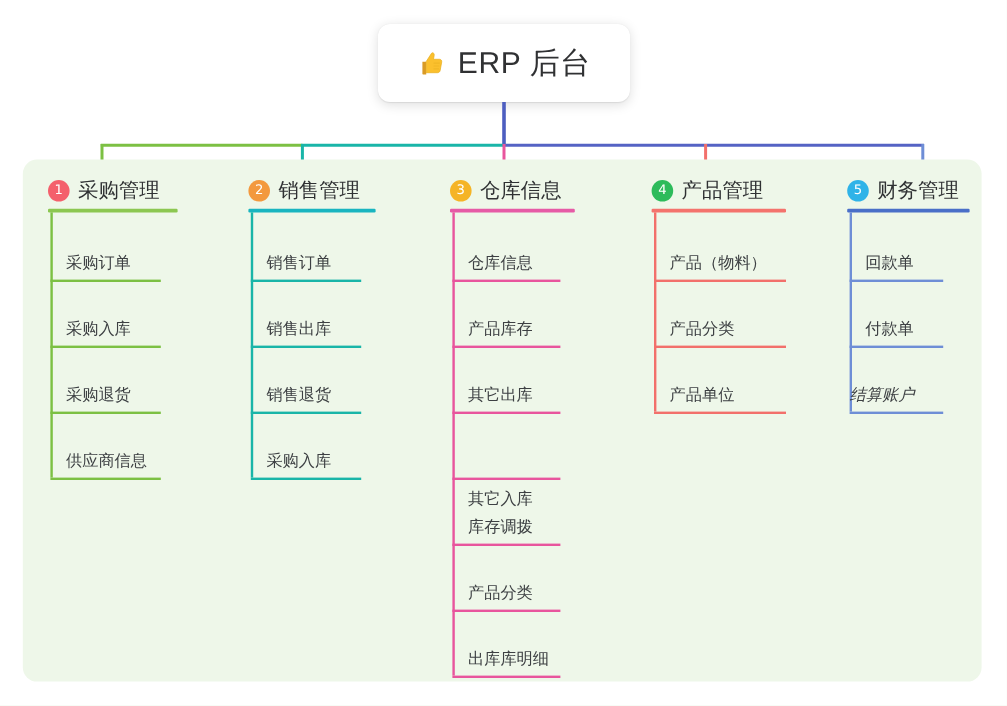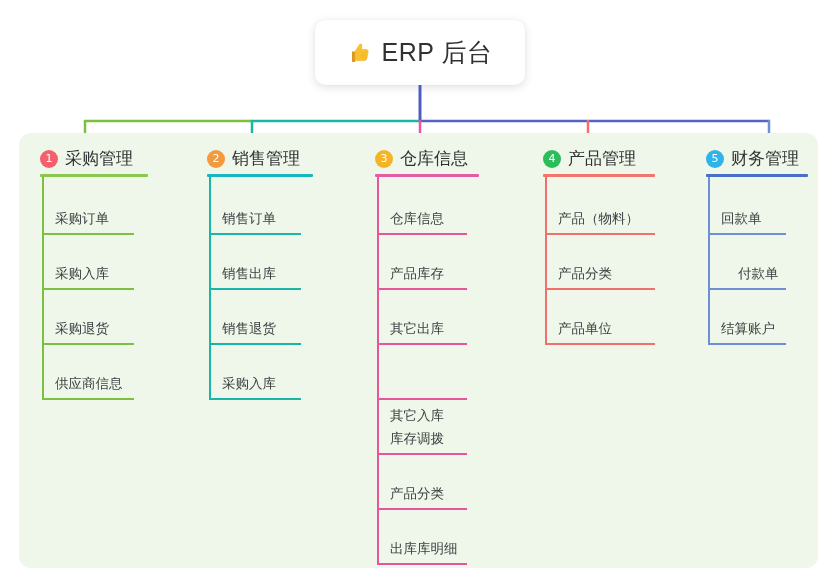--- a/index.html
+++ b/index.html
@@ -175,20 +175,20 @@
       </div>
       <div class="column" style="left: 706px;">
         <div class="col-head" style="top: 147px;">
           <span class="badge" style="background: rgb(47, 179, 232);">5</span>
           <span class="col-title">财务管理</span>
         </div>
         <div class="head-rule" style="top: 174px; left: 0px; width: 102px; background: rgb(74, 111, 200);"></div>
         <div class="spine" style="left: 2px; top: 177px; height: 166px; background: rgb(110, 142, 214);"></div>
         <div class="leaf-label" style="left: 15px; top: 210px;">回款单</div>
         <div class="leaf-rule" style="left: 2px; top: 233px; width: 78px; background: rgb(110, 142, 214);"></div>
-        <div class="leaf-label" style="left: 15px; top: 265px; margin-left: 17px;">付款单</div>
+        <div class="leaf-label" style="left: 15px; top: 265px;">付款单</div>
         <div class="leaf-rule" style="left: 2px; top: 288px; width: 78px; background: rgb(110, 142, 214);"></div>
-        <div class="leaf-label" style="left: 15px; top: 320px;">结算账户</div>
+        <div class="leaf-label" style="left: 2px; top: 320px; font-style: italic;">结算账户</div>
         <div class="leaf-rule" style="left: 2px; top: 343px; width: 78px; background: rgb(110, 142, 214);"></div>
       </div>
     </div>
 
 </div>
 
 </body></html>

